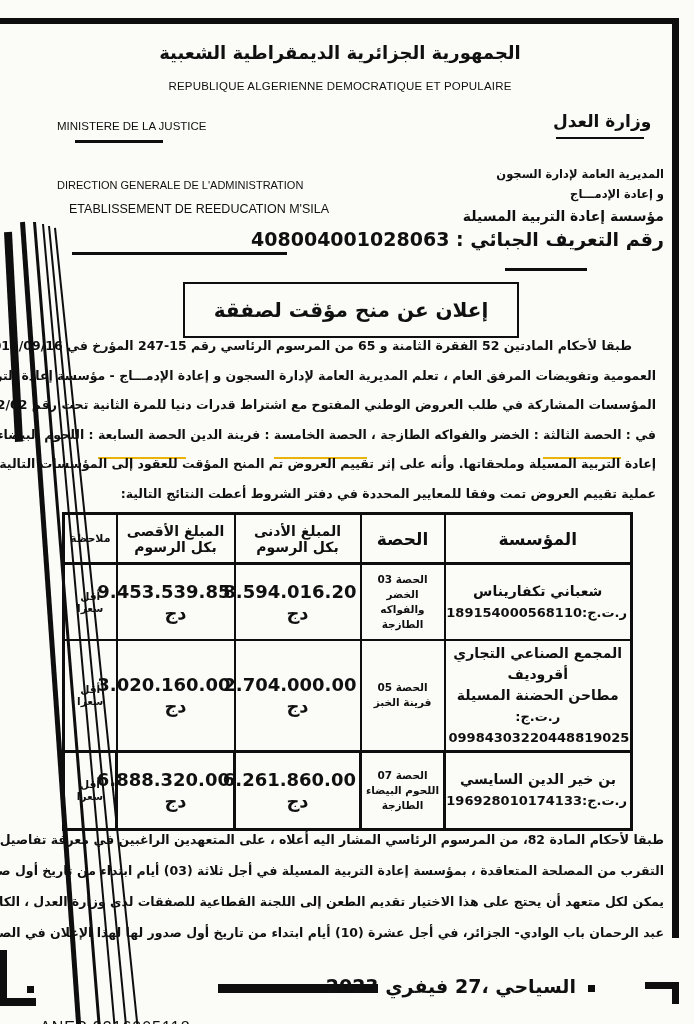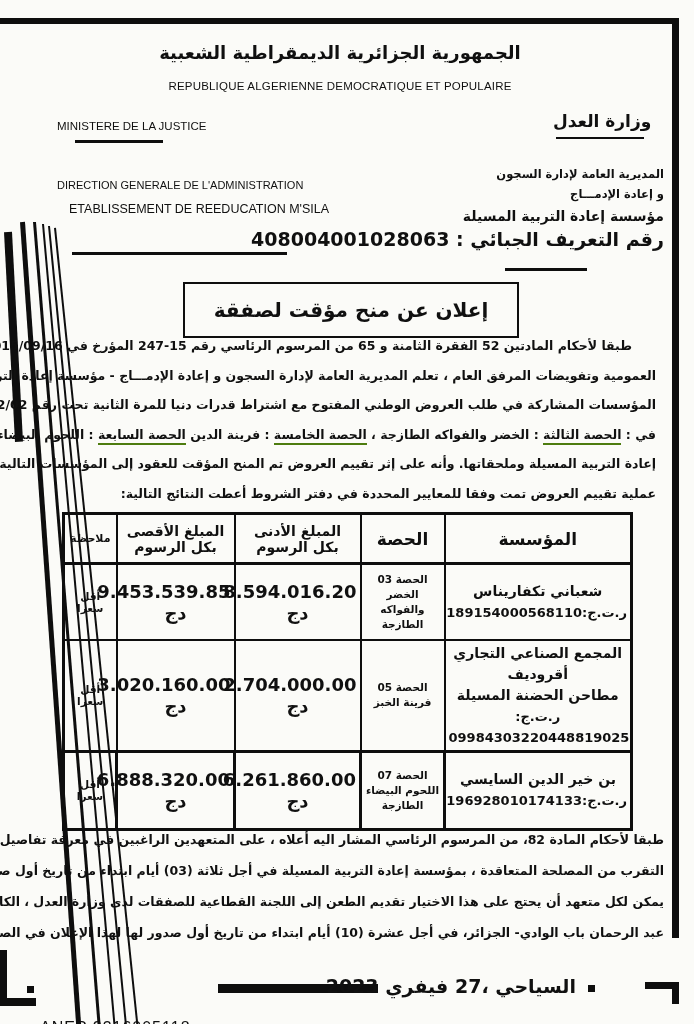--- a/index.html
+++ b/index.html
@@ -32,21 +32,21 @@
   
   .title-box{
     left:183px;top:270px;width:332px;height:52px;border:2.5px solid #0e0e0e;
     display:flex;align-items:center;justify-content:center;font-size:20px;margin-top:12px;
   }
   
   .intro{left:38px;top:331px;width:618px;direction:rtl;text-align:right;
          font-size:12.5px;line-height:29.5px;}
   .intro .ln{white-space:nowrap;}
   .intro .ind{padding-right:24px;}
-  .useg{border-bottom:2px solid #4d7c0f;padding-bottom:1px;}
+  .useg{border-bottom:2px solid #eab308;padding-bottom:15px;}
   
   table.award{
     position:absolute;left:62px;top:512px;width:568px;border-collapse:collapse;
     direction:rtl;text-align:center;table-layout:fixed;border:3px solid #0e0e0e;
   }
   table.award th,table.award td{border:2px solid #0e0e0e;padding:2px 3px;vertical-align:middle;}
   table.award th{border-bottom:3px solid #0e0e0e;}
   th.h-big{font-size:17px;font-weight:700;}
   th.h-sm{font-size:14px;white-space:pre-line;line-height:16px;}
   th.h-note{font-size:11px;}

